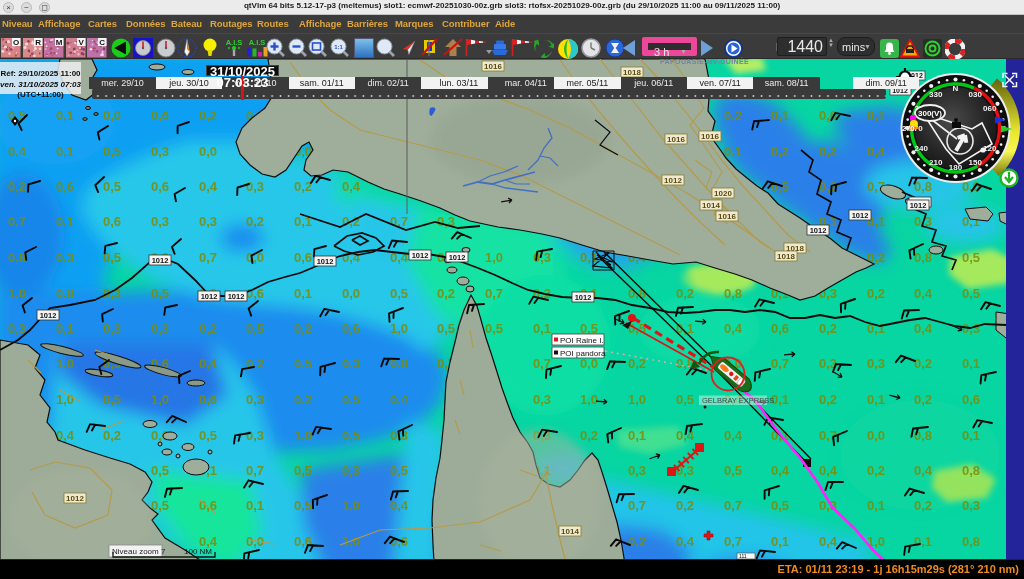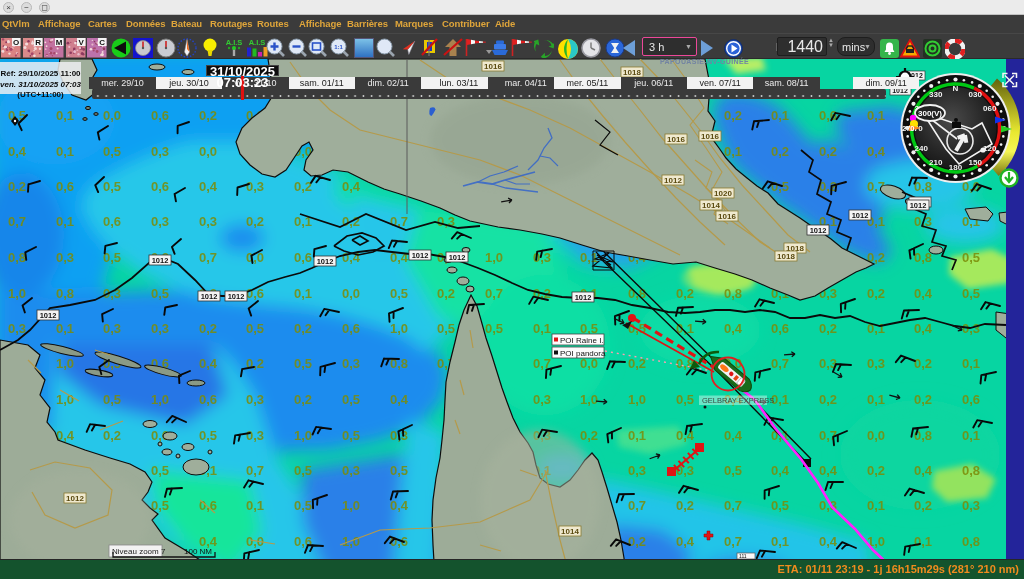--- a/index.html
+++ b/index.html
@@ -1,21 +1,21 @@
 <!DOCTYPE html>
 <html><head><meta charset="utf-8"><style>*{margin:0;padding:0;box-sizing:border-box}
 body{width:1024px;height:579px;overflow:hidden;font-family:"Liberation Sans",sans-serif;position:relative;background:#07d5a2}
 .abs{position:absolute}
 #title{left:0;top:0;width:1024px;height:15px;background:#ebebeb;border-bottom:1px solid #c2c2c2}
 #title .tt{position:absolute;left:0;right:0;top:1px;text-align:center;font-size:8.1px;font-weight:bold;color:#1a1a1a}
 .wbtn{position:absolute;top:2px;width:11px;height:11px;border-radius:50%;background:#dcdcdc;border:1px solid #b8b8b8;color:#3a3a3a;font-size:8px;line-height:9px;text-align:center}
 #menu{left:0;top:15px;width:1024px;height:18px;background:#3b3b3b}
 #menu span{position:absolute;top:3px;font-size:9.5px;color:#dfa53a;font-weight:bold;letter-spacing:-0.1px}
 #tbar{left:0;top:33px;width:1024px;height:26px;background:#3b3b3b;border-top:1px solid #474747;border-bottom:1px solid #2a2a2a}
-#status{left:0;top:559px;width:1024px;height:20px;background:#14532d;border-top:1px solid #262626}
+#status{left:0;top:559px;width:1024px;height:20px;background:#000000;border-top:1px solid #262626}
 #eta{position:absolute;right:5px;top:3px;font-size:11px;font-weight:bold;color:#f08c1e}
 .cell{position:absolute;top:77px;height:12px;font-size:9px;text-align:center;line-height:12px}
 .cdark{background:#3a3a3a;color:#ececec}
 .clight{background:#f2f2f2;color:#1a1a1a}
 #dots{position:absolute;left:92px;top:89px;width:794px;height:10px;background:#3a3a3a;border-radius:2px;
 background-image:radial-gradient(circle,#cfcfcf 0.9px,transparent 1.1px),radial-gradient(circle,#dedede 1px,transparent 1.2px);
 background-size:8.3px 10px,12.45px 10px;background-position:93px 2.2px,26px 6.8px;background-repeat:repeat-x}
 #cursor{position:absolute;left:241px;top:76px;width:3px;height:24px;background:#e01010}
 #ttip{position:absolute;left:206px;top:65px;width:73px;height:11px;background:#0d0d0d;color:#fff;font-size:13px;font-weight:bold;text-align:center;line-height:11px;border:1px solid #444}
 #info{position:absolute;left:0;top:62px;width:81px;height:32px;background:rgba(238,240,242,0.84);color:#0a0a0a;text-align:center;font-weight:bold;font-size:8px;line-height:10.5px;padding-top:7px}
@@ -857,23 +857,24 @@
 <div class="cell clight" style="left:687.0px;width:66.4px">ven. 07/11</div>
 <div class="cell cdark" style="left:753.4px;width:66.4px">sam. 08/11</div>
 <div class="cell clight" style="left:853px;width:66.4px">dim. 09/11</div>
 <div id="dots"></div>
 <div id="cursor"></div>
 <div id="ttip">31/10/2025 07:03:23</div>
 <div id="title" class="abs">
     <div class="wbtn" style="left:3px">×</div>
     <div class="wbtn" style="left:21px">−</div>
     <div class="wbtn" style="left:39px">◻</div>
+    <div class="tt">qtVlm 64 bits 5.12-17-p3 (meltemus) slot1: ecmwf-20251030-00z.grb slot3: rtofsx-20251029-00z.grb (du 29/10/2025 11:00 au 09/11/2025 11:00)</div>
   </div>
 <div id="menu" class="abs">
-    <span style="left:2px">QtVlm</span>
+    <span style="left:2px">Niveau</span>
     <span style="left:38px">Affichage</span>
     <span style="left:88px">Cartes</span>
     <span style="left:126px">Données</span>
     <span style="left:171px">Bateau</span>
     <span style="left:210px">Routages</span>
     <span style="left:257px">Routes</span>
     <span style="left:299px">Affichage</span>
     <span style="left:347px">Barrières</span>
     <span style="left:395px">Marques</span>
     <span style="left:442px">Contribuer</span>
@@ -1143,21 +1144,21 @@
 <svg class="ticon" style="left:581px;top:38px" width="20" height="20" viewBox="0 0 20 20">
     <circle cx="10" cy="10" r="9" fill="#e4e4e8" stroke="#9a9aa2" stroke-width="1.6"></circle>
     <line x1="10" y1="10" x2="10" y2="4.5" stroke="#777" stroke-width="1.4"></line>
     <line x1="10" y1="10" x2="14" y2="12" stroke="#777" stroke-width="1.4"></line>
   </svg>
 <svg class="ticon" style="left:605px;top:38px" width="20" height="20" viewBox="0 0 20 20">
     <circle cx="10" cy="10" r="9" fill="#2a66d8" stroke="#1a3a88" stroke-width="1"></circle>
     <path d="M6,5 h8 l-3.2,5 3.2,5 h-8 l3.2,-5 z" fill="#f2f2f2"></path>
   </svg>
 <div class="abs" style="left:623px;top:40px;width:0;height:0;border-top:8px solid transparent;border-bottom:8px solid transparent;border-right:12px solid #6d9fd8"></div>
-<div class="abs" style="left:642px;top:37px;width:55px;height:19px;background:#2e2e2e;border:1px solid #ec4899;border-radius:2px;color:#e8e8e8;font-size:11px;line-height:18px;padding-left:6px">3 h<span style="position:absolute;right:4px;top:0;color:#aaa;font-size:7px">▼</span></div>
+<div class="abs" style="left:642px;top:37px;width:55px;height:19px;background:#2e2e2e;border:6px solid #ec4899;border-radius:2px;color:#e8e8e8;font-size:11px;line-height:18px;padding-left:6px">3 h<span style="position:absolute;right:4px;top:0;color:#aaa;font-size:7px">▼</span></div>
 <div class="abs" style="left:701px;top:40px;width:0;height:0;border-top:8px solid transparent;border-bottom:8px solid transparent;border-left:12px solid #6d9fd8"></div>
 <svg class="ticon" style="left:724px;top:39px" width="19" height="19" viewBox="0 0 19 19">
     <circle cx="9.5" cy="9.5" r="9" fill="#1a46a8" stroke="#0e2a6a" stroke-width="0.8"></circle>
     <circle cx="9.5" cy="9.5" r="6.8" fill="#2a62d8" stroke="#fff" stroke-width="1.4"></circle>
     <path d="M7.5,5.5 L13.5,9.5 L7.5,13.5 z" fill="#fff"></path>
   </svg>
 <div class="abs" style="left:776px;top:42px;color:#ececec;font-size:10px">Estime</div>
 <div class="abs" style="left:777px;top:37px;width:50px;height:19px;background:#2e2e2e;border:1px solid #1e1e1e;border-radius:2px;color:#e8e8e8;font-size:16px;line-height:18px;text-align:right;padding-right:3px">1440</div>
 <div class="abs" style="left:828px;top:38px;color:#aaa;font-size:6px;line-height:4.5px">▲<br>▼</div>
 <div class="abs" style="left:837px;top:37px;width:38px;height:19px;background:#2e2e2e;border:1px solid #1e1e1e;border-radius:8px;color:#e8e8e8;font-size:11px;line-height:18px;padding-left:4px">mins<span style="position:absolute;right:3px;top:0;color:#aaa;font-size:7px">▼</span></div>

